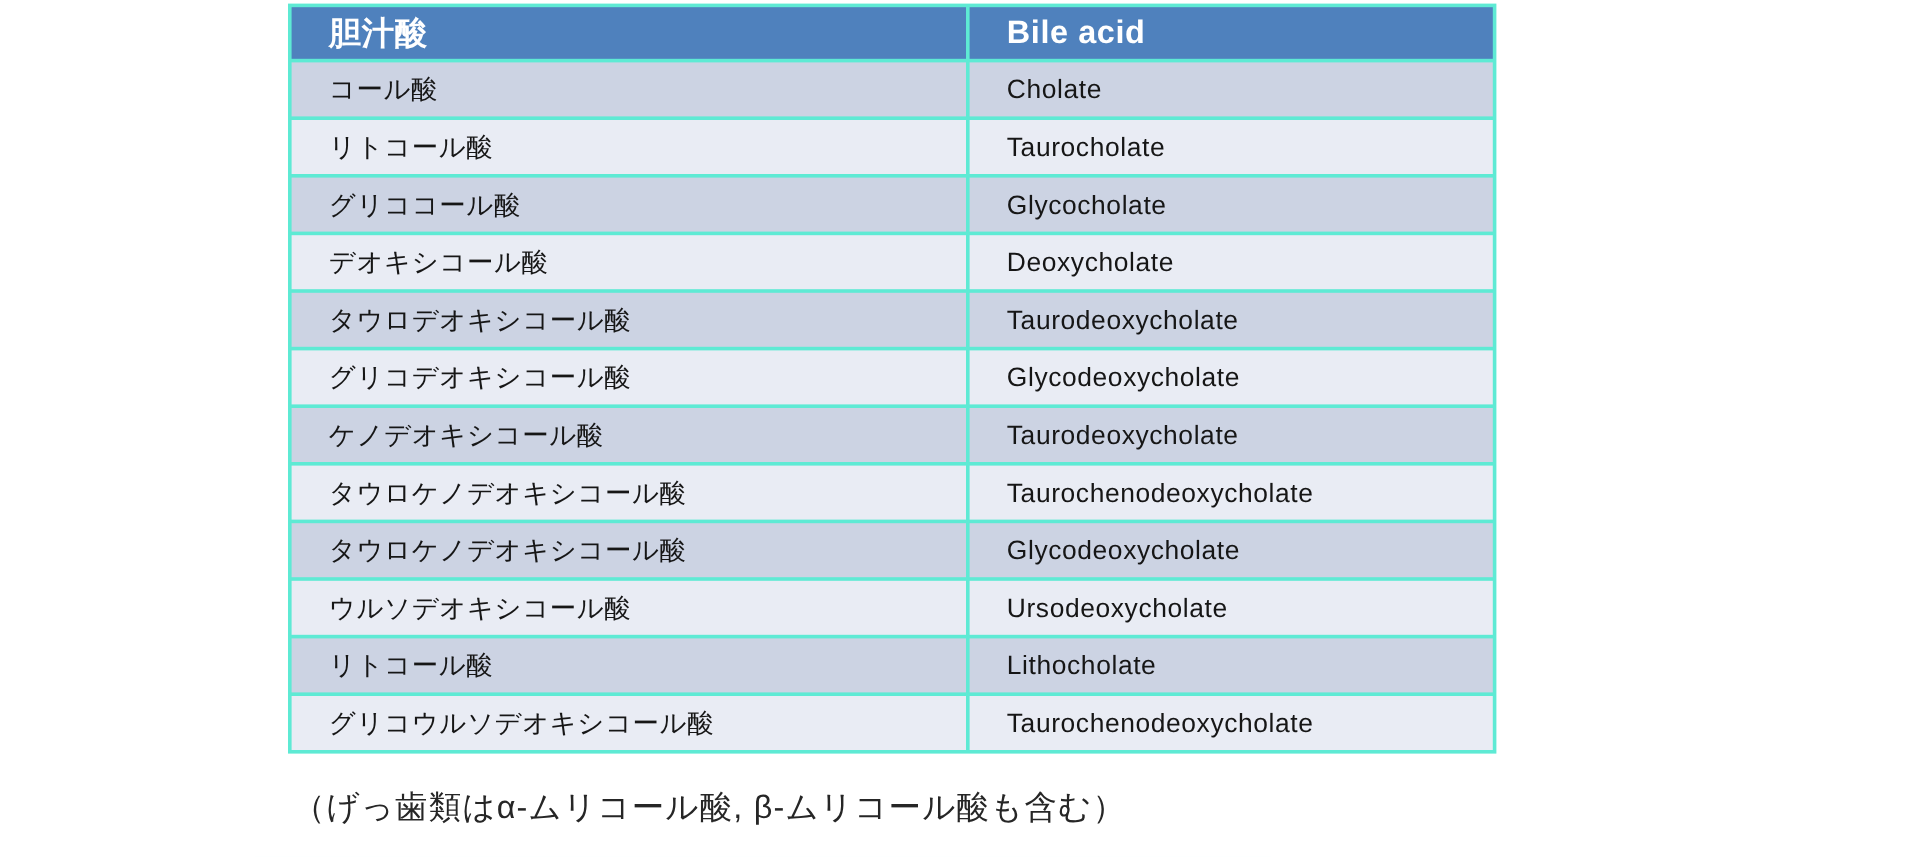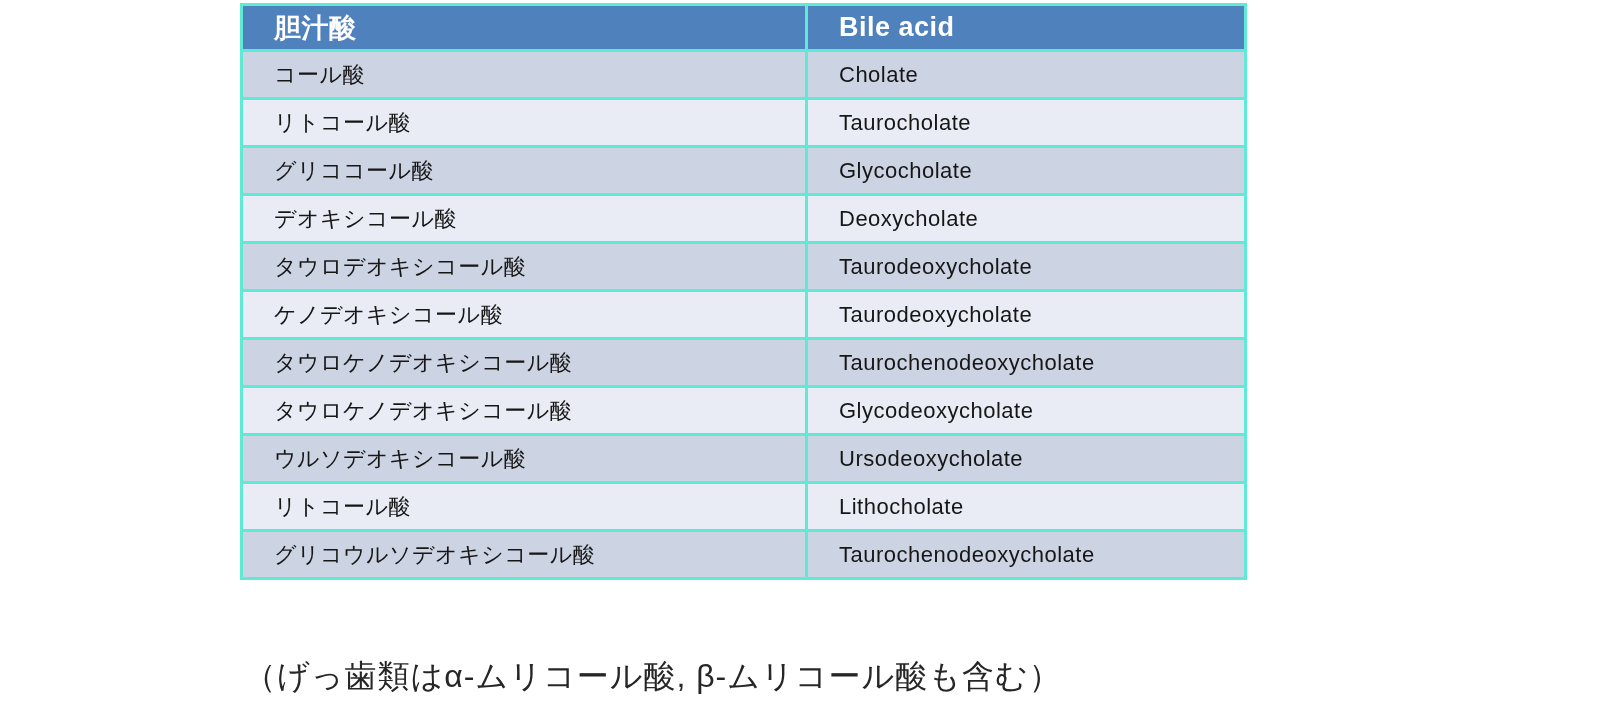--- a/index.html
+++ b/index.html
@@ -52,21 +52,21 @@
     font-weight: normal;
     letter-spacing: 0.5px;
     margin-left: 16px;
   }
   table.bile-table tbody tr:nth-child(odd) td { background: #ccd3e3; }
   table.bile-table tbody tr:nth-child(even) td { background: #e9ecf4; }
   .footnote {
     position: absolute;
     left: 244px;
     top: 655px;
-    font-size: 32px;
+    font-size: 27px;
     color: #262626;
     letter-spacing: 1px;
     white-space: nowrap;
   }
 </style>
 </head>
 <body>
 
 <div class="canvas">
 
@@ -97,20 +97,24 @@
         </tr>
         <tr>
           <td>デオキシコール酸</td>
           <td>Deoxycholate</td>
         </tr>
         <tr>
           <td>タウロデオキシコール酸</td>
           <td>Taurodeoxycholate</td>
         </tr>
         <tr>
+          <td>グリコデオキシコール酸</td>
+          <td>Glycodeoxycholate</td>
+        </tr>
+        <tr>
           <td>ケノデオキシコール酸</td>
           <td>Taurodeoxycholate</td>
         </tr>
         <tr>
           <td>タウロケノデオキシコール酸</td>
           <td>Taurochenodeoxycholate</td>
         </tr>
         <tr>
           <td>タウロケノデオキシコール酸</td>
           <td>Glycodeoxycholate</td>

